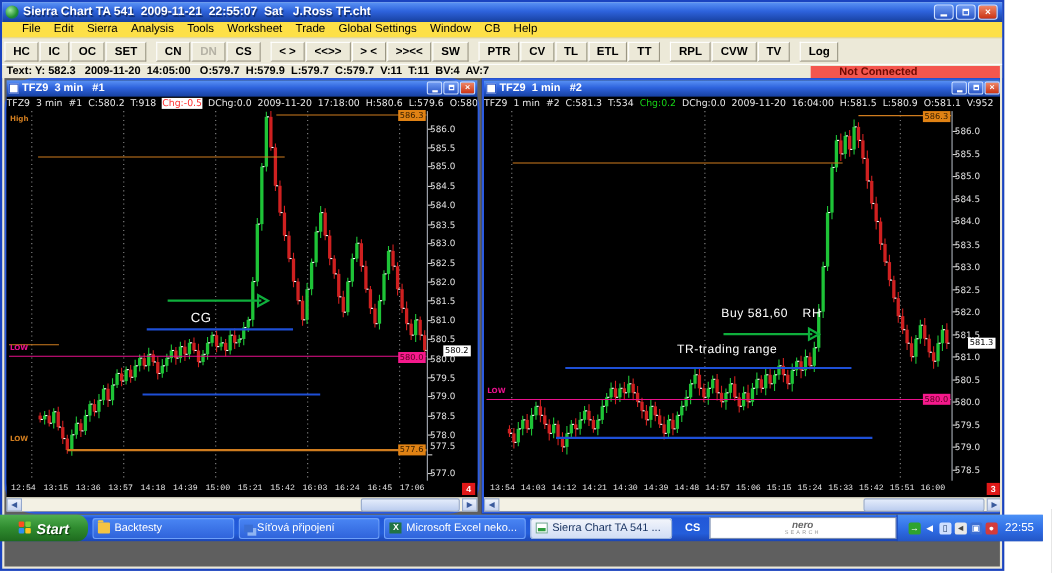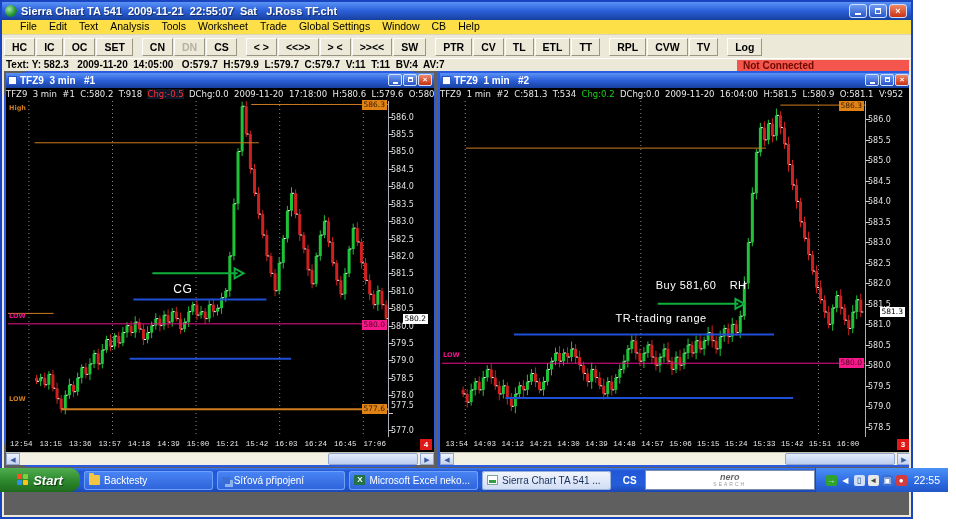--- a/index.html
+++ b/index.html
@@ -27,21 +27,21 @@
 
   #toolbar { height:23px; display:flex; align-items:center; padding:1px 2px; background:#ece9d8; }
   .tool-group { display:flex; margin-right:8px;justify-content:flex-end; }
   .tool-btn { font-size:10.5px; font-weight:bold; color:#000; background:#ece9d8; padding:2px 7px;
     border:1px solid; border-color:#ffffff #9a9684 #9a9684 #ffffff; margin-right:1px; white-space:pre; }
   .tool-btn.disabled { color:#b5b2a5; }
 
   #statusrow { height:13px; position:relative; background:#ece9d8; border-top:1px solid #fff; }
   .status-text { position:absolute; left:4px; top:0; font-size:10px; font-weight:bold; color:#000; }
   .conn-box { position:absolute; right:2px; top:1px; width:172px; height:12px; background:#f4564e;
-    color:#6d0a00; font-size:10px; font-weight:bold; padding-left:6px; }
+    color:#6d0a00; font-size:10px; font-weight:bold; padding-left:26px; }
 
   #mdi { position:absolute; left:2px; right:2px; top:69px; bottom:2px; background:#5f5f5f; overflow:hidden; }
 
   
   .chart-window { position:absolute; top:0; height:396px; border:2px solid #2b5be0; background:#000;
     display:flex; flex-direction:column; }
   #chart0 { left:0; width:432px;border-radius:28px; }
   #chart1 { left:434px; width:475px; }
   .child-titlebar { height:15px; background:linear-gradient(180deg,#5a93f5 0%,#2e63dd 45%,#17409f 100%);
     display:flex; align-items:center; padding:0 2px; position:relative; flex:0 0 auto; }
@@ -50,21 +50,21 @@
   .child-btns { position:absolute; right:2px; top:1px; display:flex; gap:1px; }
   .child-btn { width:14px; height:12px; border:1px solid #cfe0ff; border-radius:2px;
     background:linear-gradient(180deg,#6f9bf2,#2a56c8); color:#fff; font-size:8px; line-height:10px; text-align:center; font-weight:bold; }
   .child-btn.close { background:linear-gradient(180deg,#ef8868,#ca3214); }
   .child-btn .glyph-min { width:5px; margin-top:7px; }
   .child-btn .glyph-restore { width:5px; height:5px; margin-top:2px; }
 
   .chart-body { position:relative; flex:1 1 auto; background:#000; overflow:hidden; }
   .chart-header { position:absolute; top:1px; left:0; right:46px; text-align:center;
     font-family:"DejaVu Sans", sans-serif; font-size:8.5px; color:#e8e8e8; }
-  .chart-header .chg-neg { color:#ff2f2f; background:#0f172a; }
+  .chart-header .chg-neg { color:#ff2f2f; background:#ffffff; }
   .chart-header .chg-pos { color:#17d417; }
   .plot { position:absolute; left:2px; top:13px; right:46px; bottom:15px; overflow:hidden; }
   .plot svg { position:absolute; left:0; top:0; }
   .paxis { position:absolute; top:13px; right:0; bottom:15px; width:46px; border-left:1px solid #aab0b8;
     font-family:"DejaVu Sans", sans-serif; }
   .ptick { position:absolute; left:2px; font-size:8px; color:#e0e0e0; }
   .ptick-dash { position:absolute; left:0; width:4px; height:1px; background:#cfcfcf; }
   .taxis { position:absolute; left:2px; right:46px; bottom:0; height:15px; }
   .tlabel { position:absolute; top:3px; font-family:Liberation Mono, monospace; font-size:7.5px; color:#e8e8e8; transform:translateX(-50%); }
   .anno-text { position:absolute; color:#fff; font-weight:normal; transform:translate(-50%,-50%); letter-spacing:0.5px; }
@@ -123,21 +123,21 @@
     <span class="title-text pre">Sierra Chart TA 541  2009-11-21  22:55:07  Sat   J.Ross TF.cht</span>
     <span class="tb-btns">
       <span class="tb-btn"><span class="glyph-min"></span></span>
       <span class="tb-btn"><span class="glyph-restore"></span></span>
       <span class="tb-btn close">×</span>
     </span>
   </div>
   <div id="menubar">
       <div class="menu-item">File</div>
       <div class="menu-item">Edit</div>
-      <div class="menu-item">Text</div>
+      <div class="menu-item">Sierra</div>
       <div class="menu-item">Analysis</div>
       <div class="menu-item">Tools</div>
       <div class="menu-item">Worksheet</div>
       <div class="menu-item">Trade</div>
       <div class="menu-item">Global Settings</div>
       <div class="menu-item">Window</div>
       <div class="menu-item">CB</div>
       <div class="menu-item">Help</div>
     </div>
   <div id="toolbar">

